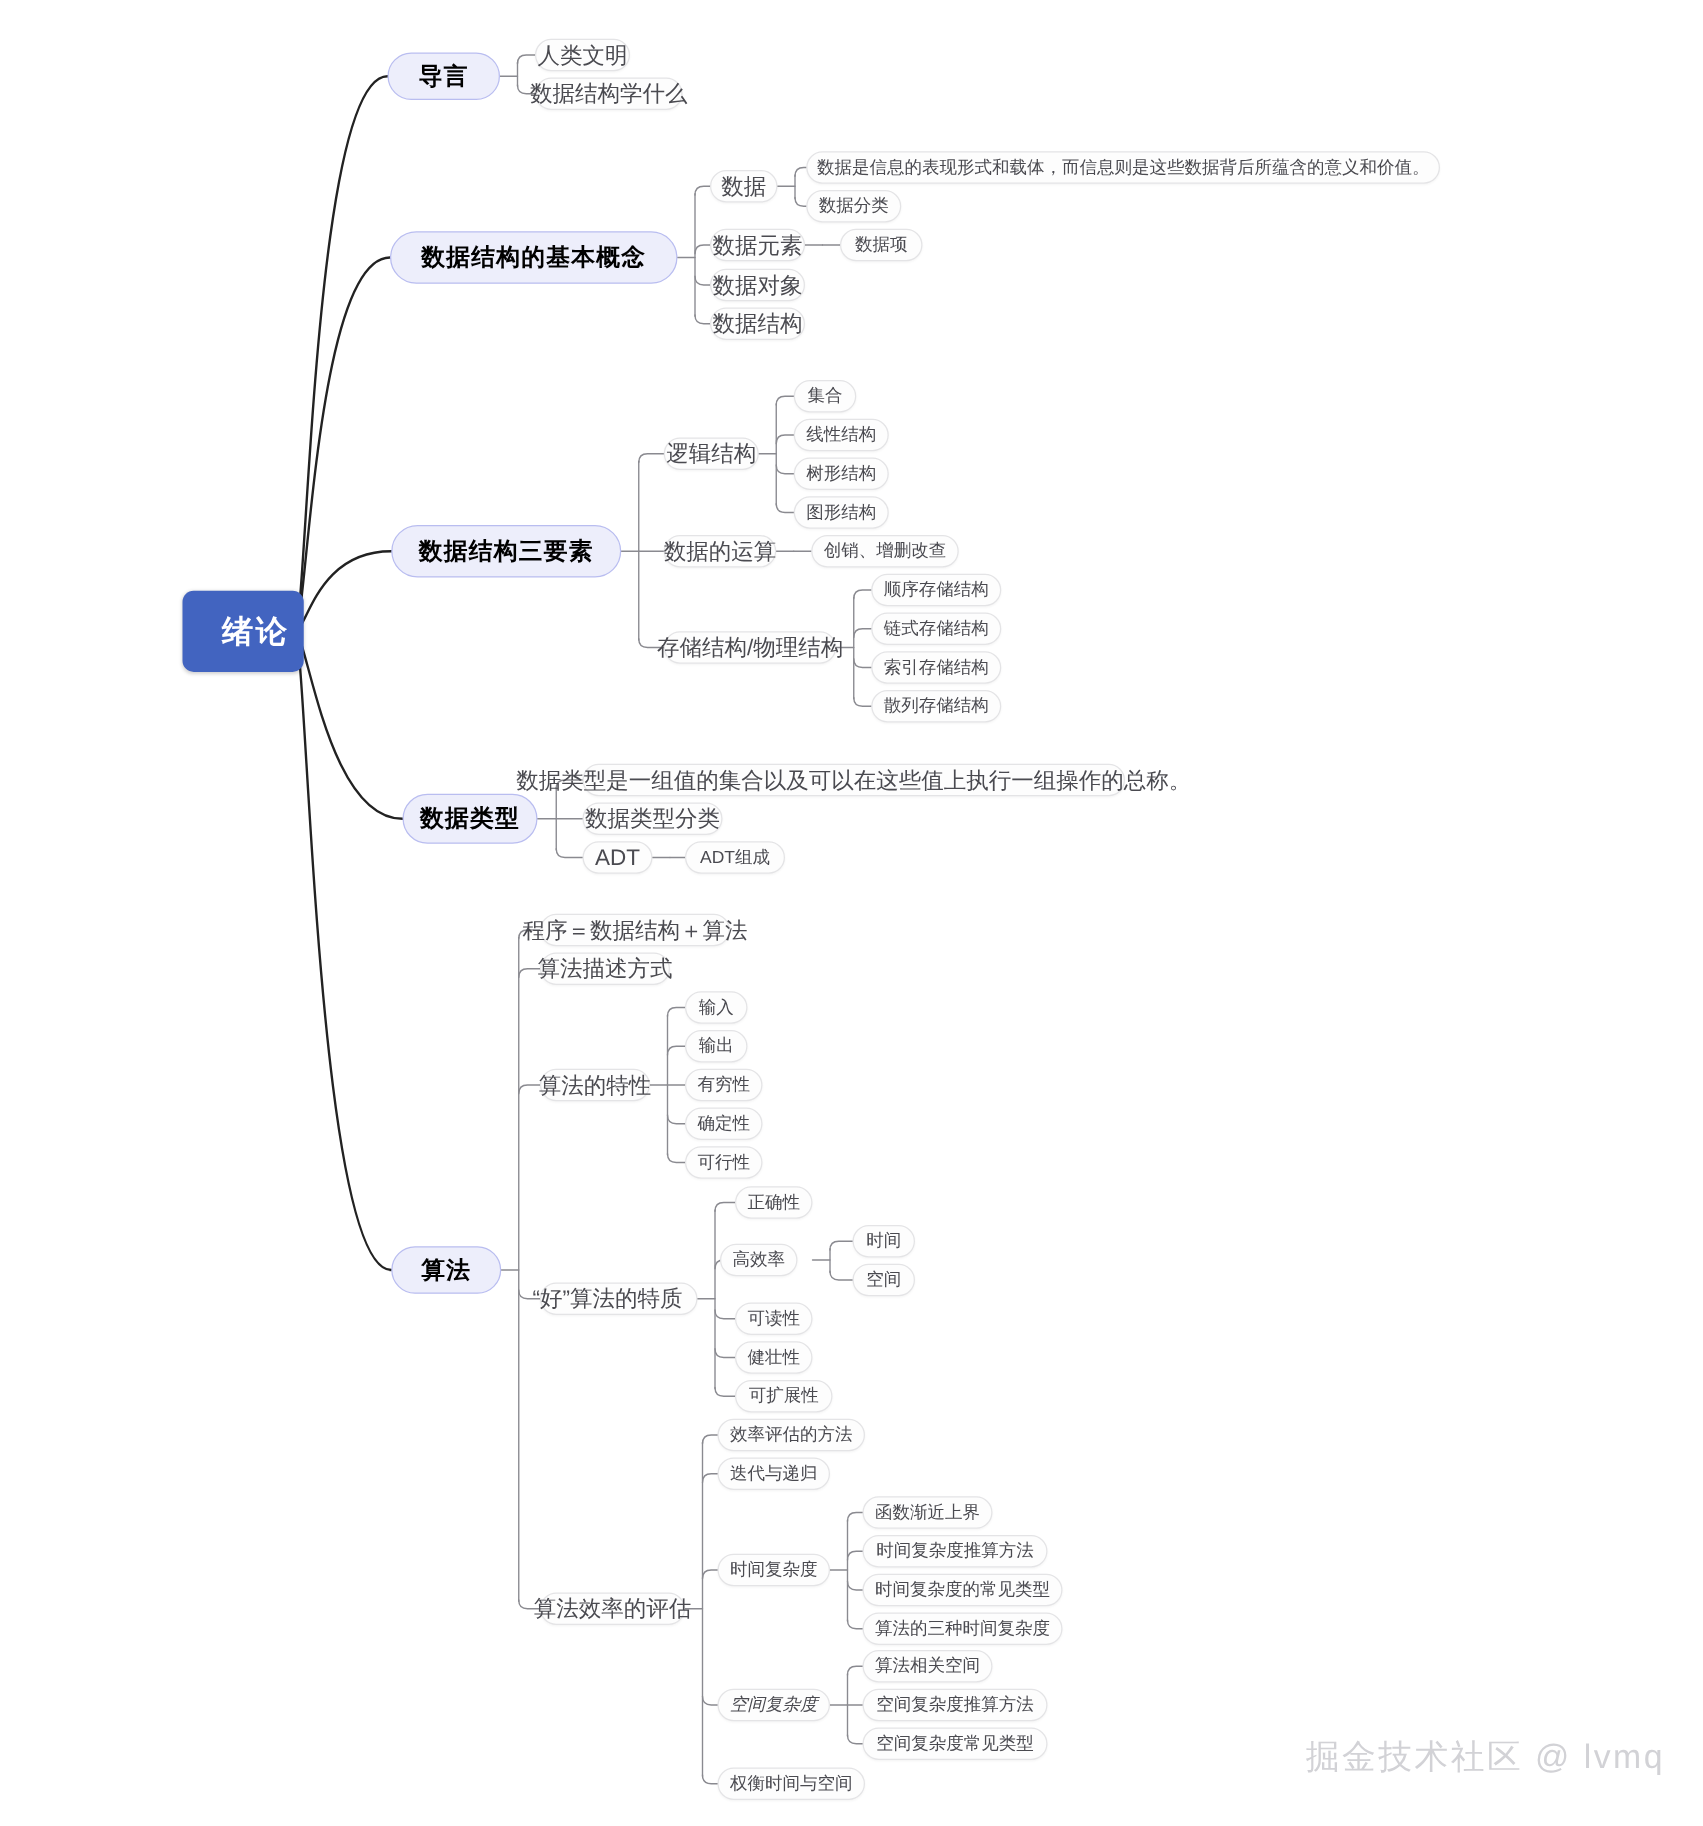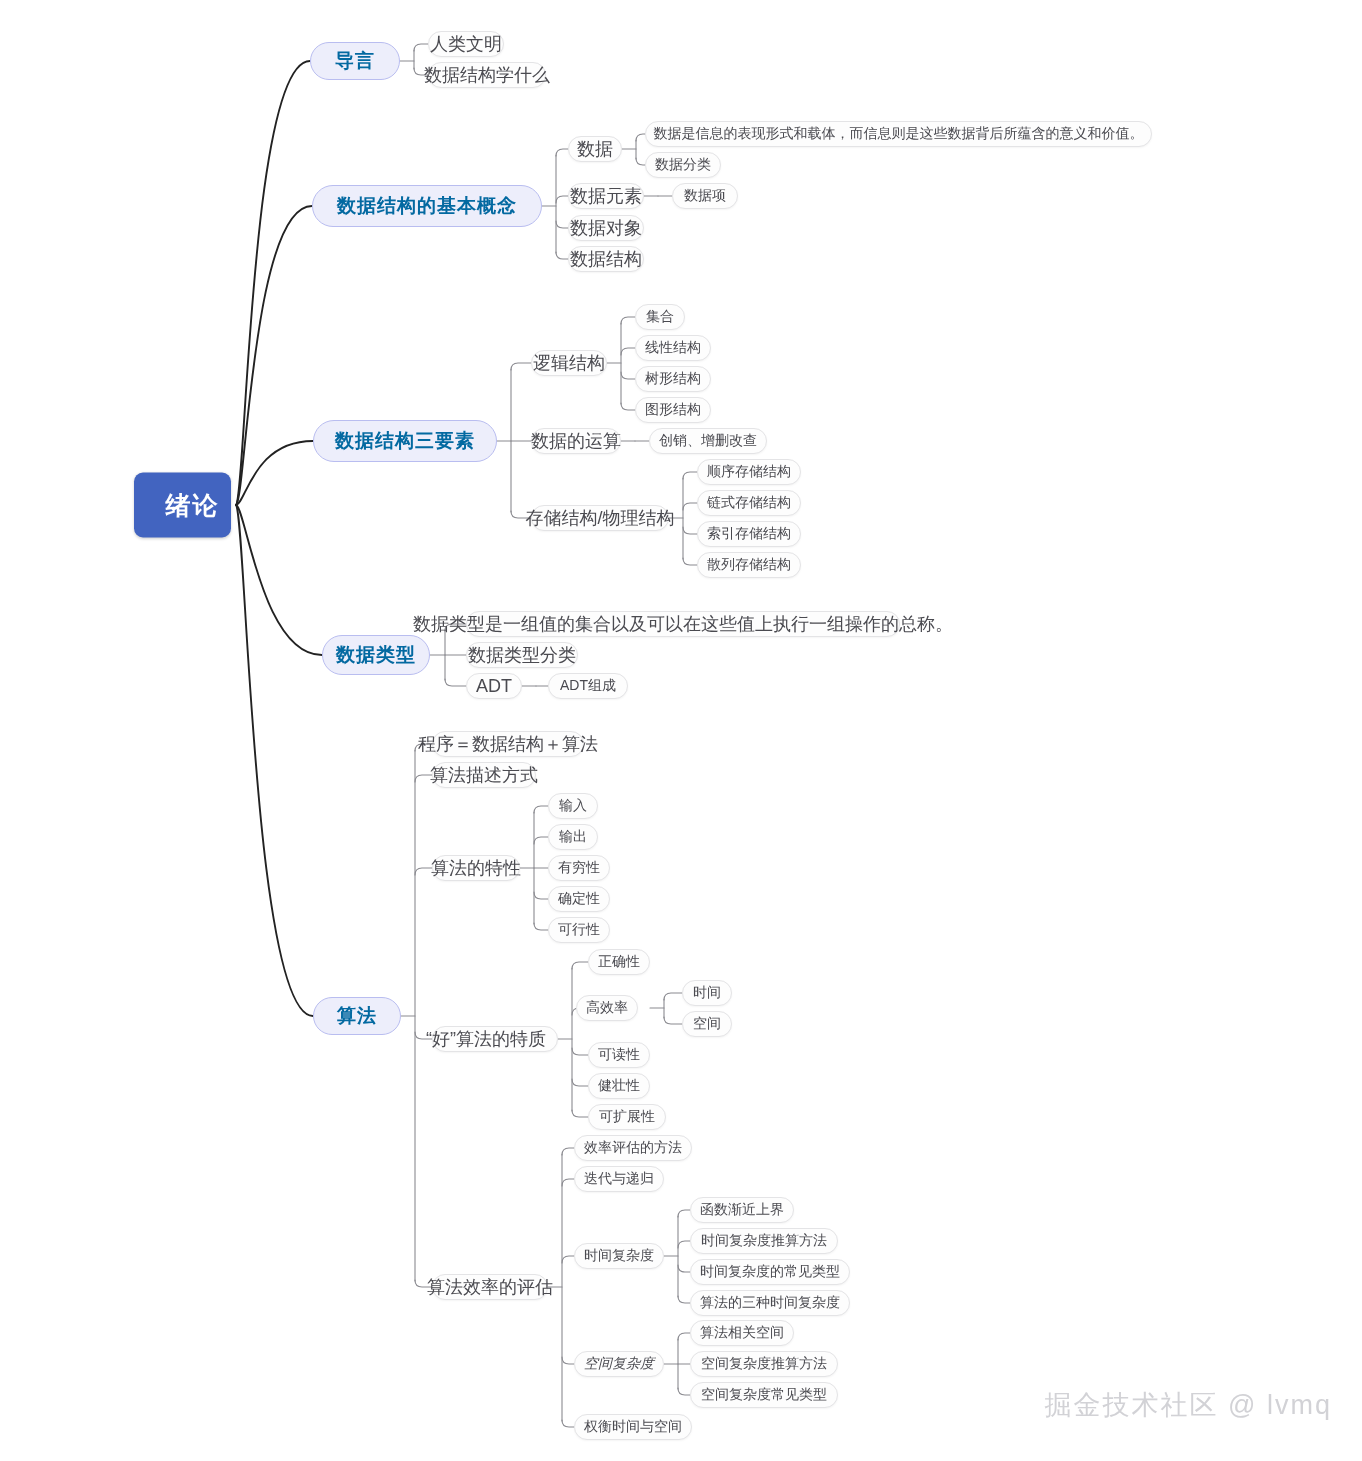--- a/index.html
+++ b/index.html
@@ -27,21 +27,21 @@
     font-weight:bold;
     border-radius:9px;
     letter-spacing:2px;
     box-shadow:0 1px 3px rgba(0,0,0,.18);
   }
 
   
   .node.lv1{
     background:#edeefb;
     border:1.4px solid #b9bdf0;
-    color:#0369a1;
+    color:#000000;
     font-weight:bold;
     font-size:19px;
     border-radius:22px;
     letter-spacing:1px;
     padding:0 14px;
   }
 
   
   .node.lv2,.node.lv3,.node.lv4{
     background:#fdfdfd;
@@ -154,21 +154,21 @@
       <path d="M 678 1296 Q 678 1303 685 1303 L 690 1303" fill="none" stroke="#8a8a90" stroke-width="1.1" stroke-linecap="round"></path>
       <path d="M 562 1357 Q 562 1364 569 1364 L 574 1364" fill="none" stroke="#8a8a90" stroke-width="1.1" stroke-linecap="round"></path>
       <path d="M 664 1364 L 678 1364" fill="none" stroke="#8a8a90" stroke-width="1.1" stroke-linecap="round"></path>
       <path d="M 678 1339 L 678 1389" fill="none" stroke="#8a8a90" stroke-width="1.1" stroke-linecap="round"></path>
       <path d="M 678 1340 Q 678 1333 685 1333 L 690 1333" fill="none" stroke="#8a8a90" stroke-width="1.1" stroke-linecap="round"></path>
       <path d="M 678 1364 L 690 1364" fill="none" stroke="#8a8a90" stroke-width="1.1" stroke-linecap="round"></path>
       <path d="M 678 1388 Q 678 1395 685 1395 L 690 1395" fill="none" stroke="#8a8a90" stroke-width="1.1" stroke-linecap="round"></path>
       <path d="M 562 1420 Q 562 1427 569 1427 L 574 1427" fill="none" stroke="#8a8a90" stroke-width="1.1" stroke-linecap="round"></path>
     </svg>
   <div id="node-layer">
-      <div class="node root" style="left: 134px; top: 505px; width: 97px; height: 65px; padding-left: 20px;">
+      <div class="node root" style="left: 146px; top: 505px; width: 97px; height: 65px; padding-left: 20px;">
         <span>绪论</span>
       </div>
       <div class="node lv1" style="left: 310px; top: 61px; width: 90px; height: 38px;">
         <span>导言</span>
       </div>
       <div class="node lv2" style="left: 428px; top: 44px; width: 76px; height: 26px;">
         <span>人类文明</span>
       </div>
       <div class="node lv2" style="left: 428px; top: 75px; width: 118px; height: 26px;">
         <span>数据结构学什么</span>

